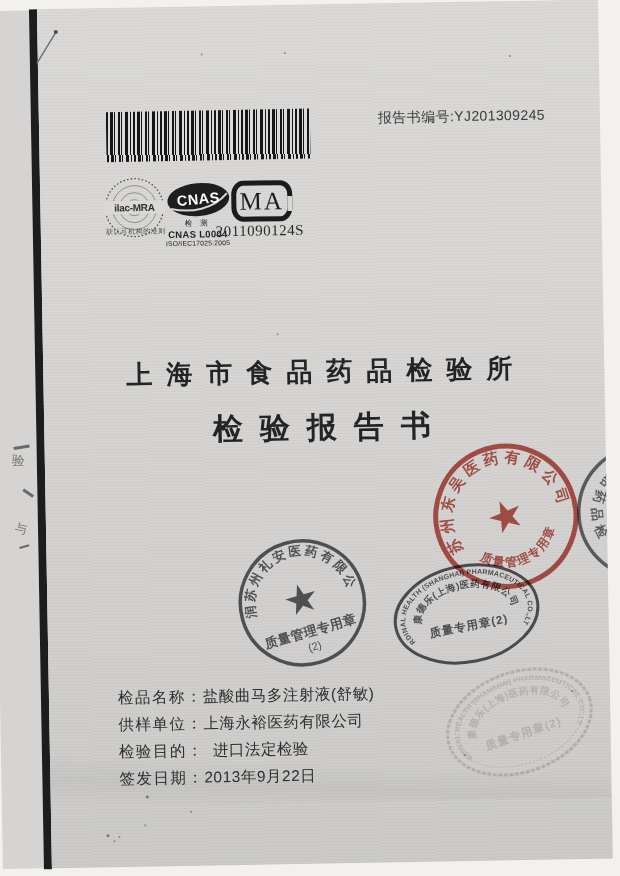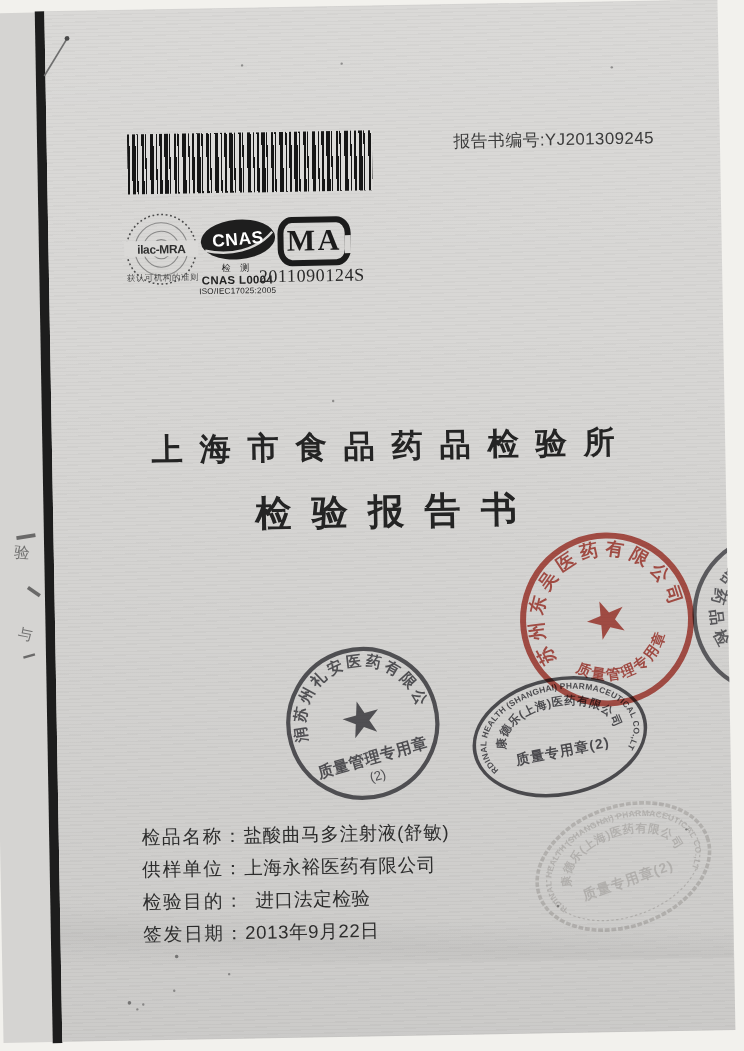--- a/index.html
+++ b/index.html
@@ -29,21 +29,21 @@
         #161616 24px 25px,#dcdbd9 25px 27px);}
 
   .ilac-caption{position:absolute;left:86px;top:229px;width:92px;text-align:center;
        font-size:7px;color:#4e4e4e;letter-spacing:.5px;white-space:nowrap;}
   .cnas-lines{position:absolute;left:148px;top:222px;width:92px;text-align:center;color:#222;}
   .cnas-scope{font-size:7.5px;letter-spacing:3px;}
   .cnas-no{font-size:9.5px;font-weight:bold;letter-spacing:.3px;}
   .cnas-std{font-size:6.8px;letter-spacing:.2px;}
   .cma-box{position:absolute;left:228px;top:185px;width:51px;height:31px;
        border:5px solid #1b1b1b;border-radius:12px/14px;text-align:center;}
-  .cma-box .ma{font-family:"Liberation Serif",serif;font-weight:bold;font-size:25px;
+  .cma-box .ma{font-family:"Liberation Serif",serif;font-weight:normal;font-size:25px;
        letter-spacing:2px;color:#1b1b1b;line-height:31px;}
   .cma-gap{position:absolute;right:-5px;top:11px;width:5px;height:15px;background:#d8d7d5;}
   .cert-no{position:absolute;left:194px;top:227px;width:124px;text-align:center;
        font-family:"Liberation Serif",serif;font-size:15px;letter-spacing:.5px;color:#2a2a2a;}
 
   .title{position:absolute;left:46px;top:362px;width:520px;text-align:center;
        font-size:26px;font-weight:bold;color:#242424;letter-spacing:14px;padding-left:14px;
        line-height:30px;white-space:nowrap;}
   .subtitle{position:absolute;left:46px;top:416px;width:520px;text-align:center;
        font-size:30px;font-weight:bold;color:#242424;letter-spacing:17px;padding-left:17px;

